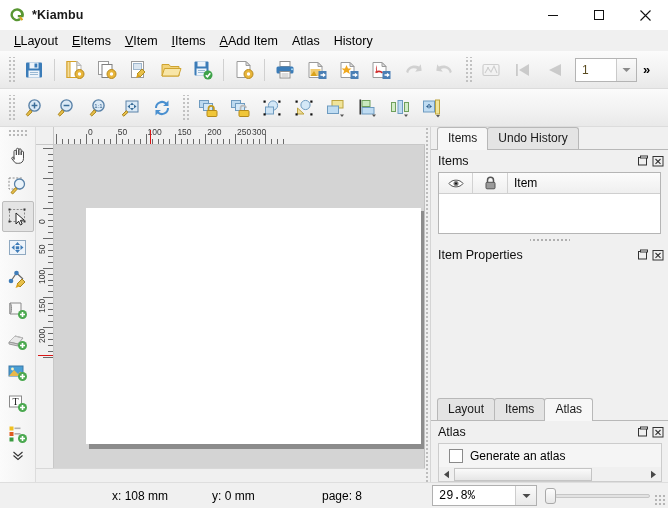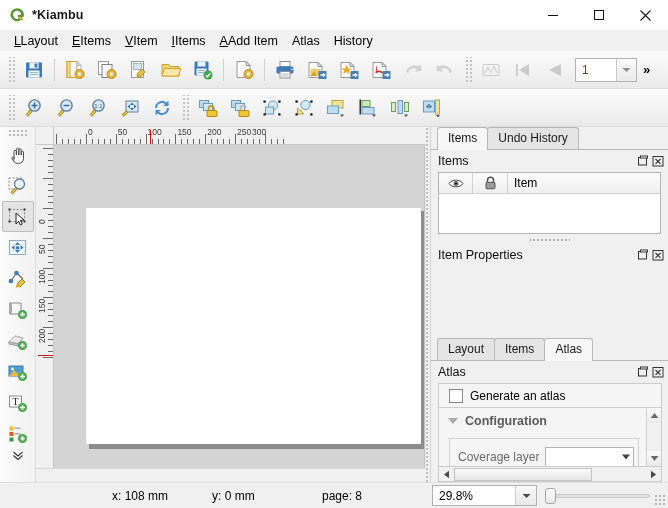--- a/index.html
+++ b/index.html
@@ -332,21 +332,21 @@
   }
   .st-x { position: absolute; left: 112px; }
   .st-y { position: absolute; left: 212px; }
   .st-p { position: absolute; left: 322px; }
   .zoom-combo {
     position: absolute; left: 432px;
     width: 105px; height: 21px;
     background: #fff; border: 1px solid #b0b0b0;
     display: flex; align-items: center;
   }
-  .zoom-combo .zv { padding-left: 6px; font-size: 12px; }
+  .zoom-combo .zv { padding-left: 6px; font-size: 12px; font-family: Liberation Mono, monospace; }
   .zoom-combo .zb {
     position: absolute; right: 0; top: 0; bottom: 0; width: 21px;
     border-left: 1px solid #cdcdcd;
     background: linear-gradient(to bottom,#fafafa,#e9e9e9);
     display: flex; align-items: center; justify-content: center;
   }
   .zslider {
     position: absolute; left: 545px; right: 18px;
     height: 16px; display: flex; align-items: center;
   }
@@ -1050,47 +1050,20 @@
               <path d="M3.5 4 L8.5 8.8 M8.5 4 L3.5 8.8" stroke="#333" stroke-width="1.1"></path>
             </svg>
         </span>
       </div>
 
       <div class="atlas-panel" style="padding:0 6px 0 7px;">
         <div class="checkrow">
           <span class="cbox"></span>
           <span>Generate an atlas</span>
         </div>
-        <div class="atlas-body">
-          <div class="collapse-row">
-            <span class="tri-down"></span>
-            <span class="grp-label">Configuration</span>
-          </div>
-          <div class="inner-box">
-            <div class="cov-row">
-              <span class="cov-label">Coverage layer</span>
-              <span class="cov-combo">
-                <span style="padding-left:4px;font-size:11px"></span>
-                <span class="ar"></span>
-              </span>
-            </div>
-          </div>
-          <div class="vsb">
-            <span class="sbbtn">
-              <svg width="9" height="7" viewBox="0 0 9 7">
-                  <path d="M4.5 1 L8.3 6 L0.7 6 Z" fill="#6a6a6a"></path>
-                </svg>
-            </span>
-            <span class="sbbtn">
-              <svg width="9" height="7" viewBox="0 0 9 7">
-                  <path d="M4.5 6 L0.7 1 L8.3 1 Z" fill="#6a6a6a"></path>
-                </svg>
-            </span>
-          </div>
-        </div>
         <div class="hsb-row">
           <span class="hsb-btn">
             <svg width="7" height="9" viewBox="0 0 7 9">
                 <path d="M1 4.5 L6 0.7 L6 8.3 Z" fill="#4a4a4a"></path>
               </svg>
           </span>
           <span class="hsb-track">
             <span class="hsb-thumb"></span>
           </span>
           <span class="hsb-btn">

